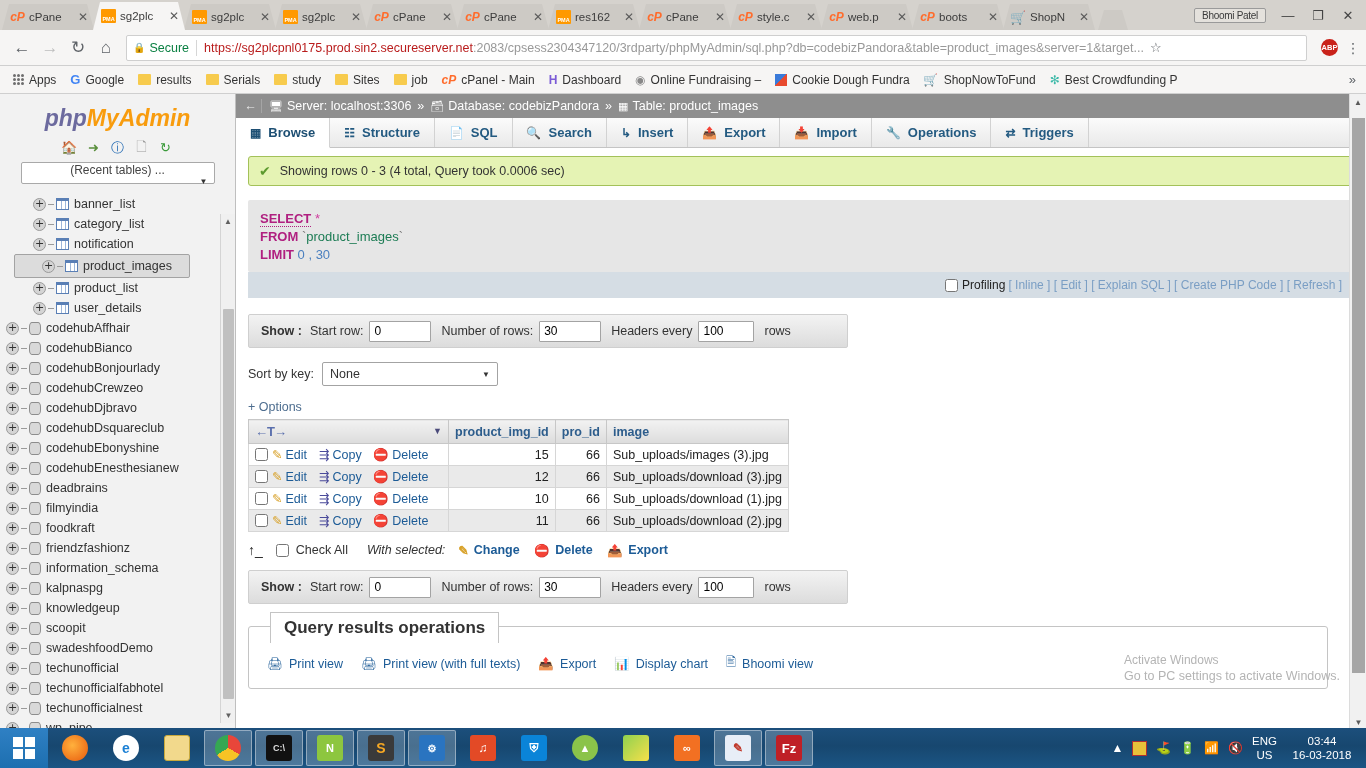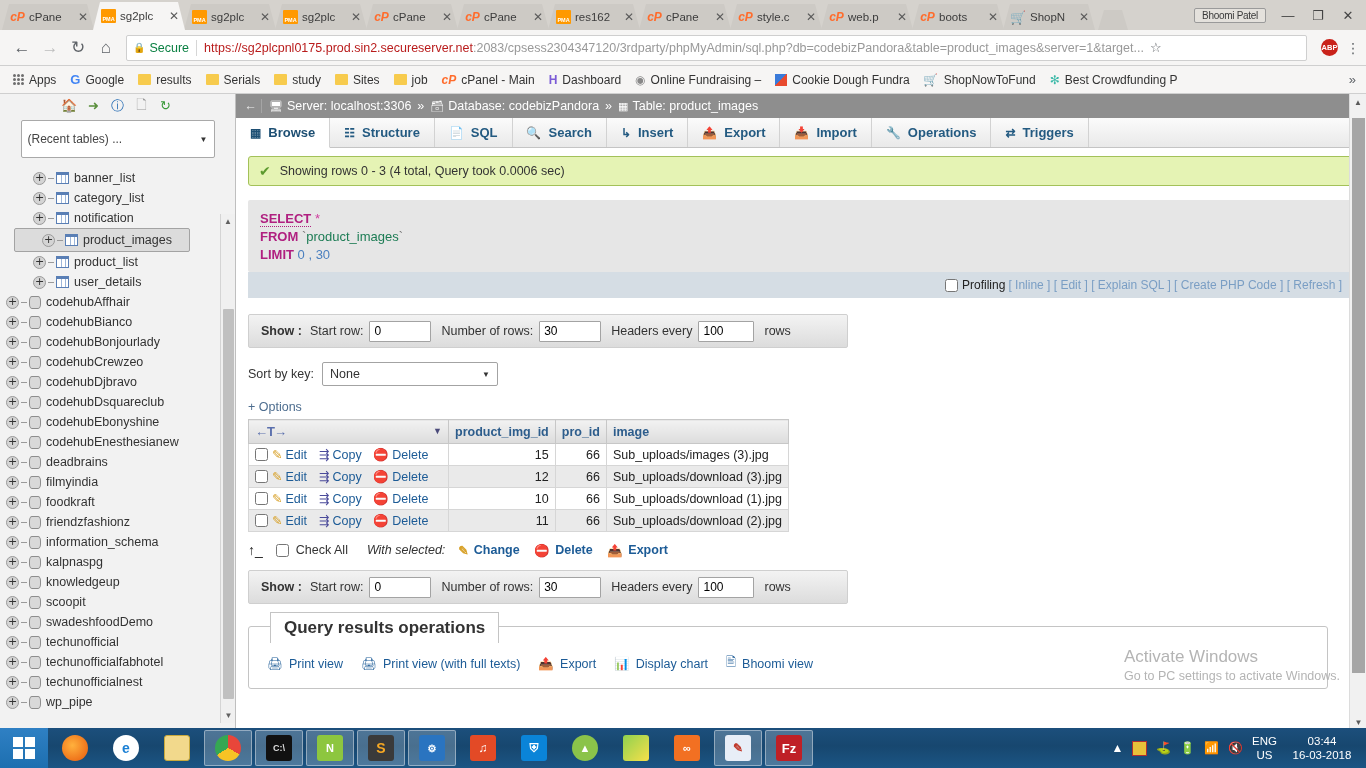--- a/index.html
+++ b/index.html
@@ -115,24 +115,24 @@
     width: 236px; background: #f2f2f2;
     border-right: 1px solid #bfbfbf;
     position: relative; overflow: hidden;
   }
   .pma-logo { text-align: center; padding: 11px 0 4px; font-size: 23px; font-weight: bold; font-style: italic; }
   .pma-logo .p1 { color: #6c6a9e; }
   .pma-logo .p2 { color: #f89c0e; }
   .navicons { display: flex; justify-content: center; gap: 7px; padding: 3px 0 6px; }
   .navicons span { width: 17px; height: 17px; display: flex; align-items: center; justify-content: center; font-size: 13px; }
   .recent-sel {
-    margin: 0 auto 10px; width: 194px; height: 38px;
+    margin: 0 auto 10px; width: 194px; height: 22px;
     border: 1px solid #a9a9a9; background: #fff; border-radius: 2px;
     display: flex; align-items: center; padding: 0 6px;
-    font-size: 12px; color: #444;
+    font-size: 12px; color: #444; flex-direction: column;
   }
   .recent-sel .caret { margin-left: auto; font-size: 8px; color: #333; }
   .dbtree { font-size: 12.5px; color: #333; padding-left: 6px; }
   .tree-row { display: flex; align-items: center; height: 20px; white-space: nowrap; }
   .tree-row.child { padding-left: 27px; }
   .tree-row.sel { background: #dcdcdc; }
   .plus {
     width: 13px; height: 13px; flex: 0 0 13px;
     border-radius: 50%; background: #d4d4d4; border: 1px solid #9a9a9a;
     color: #333; font-size: 11px; line-height: 10px; text-align: center;
@@ -265,21 +265,21 @@
     border: 1px solid #c4c4c4; border-radius: 3px;
     padding: 26px 18px 14px; background: #fff;
   }
   .qro-links { display: flex; align-items: center; gap: 6px; font-size: 12.5px; }
   .qro-links a { color: #1c5b96; text-decoration: none; display: inline-flex; align-items: center; gap: 6px; margin-right: 12px; }
 
   .watermark {
     position: absolute; right: 26px; bottom: 48px;
     text-align: left; color: #b4b4b4; pointer-events: none;
   }
-  .watermark .w1 { font-size: 17px; }
+  .watermark .w1 { font-size: 12px; }
   .watermark .w2 { font-size: 12.5px; margin-top: 2px; }
 
   .pgscroll {
     position: absolute; right: 0; top: 0; bottom: 0; width: 17px;
     background: #f1f1f1; border-left: 1px solid #dcdcdc;
   }
   .pg-arrow { height: 17px; display: flex; align-items: center; justify-content: center; font-size: 8px; color: #5a5a5a; }
   .pg-thumb { position: absolute; top: 24px; left: 2px; width: 13px; height: 555px; background: #a6a6a6; }
 
   
@@ -514,20 +514,23 @@
           </span>
      <span>Best Crowdfunding P</span>
    </div>
       </div>
     <div class="chev">»</div>
   </div>
 
   <div class="pma">
 
     <div class="sidebar">
+      <div class="pma-logo">
+        <span class="p1">php</span><span class="p2">MyAdmin</span>
+      </div>
       <div class="navicons">
         <span style="color:#3a7d2c;">🏠</span>
         <span style="color:#5a8f3d;">➜</span>
         <span style="color:#2a6fb5;">ⓘ</span>
         <span style="color:#9a9a9a;">🗋</span>
         <span style="color:#3a9a3a;">↻</span>
       </div>
       <div class="recent-sel">
         <span>(Recent tables) ...</span>
         <span class="caret">▼</span>

